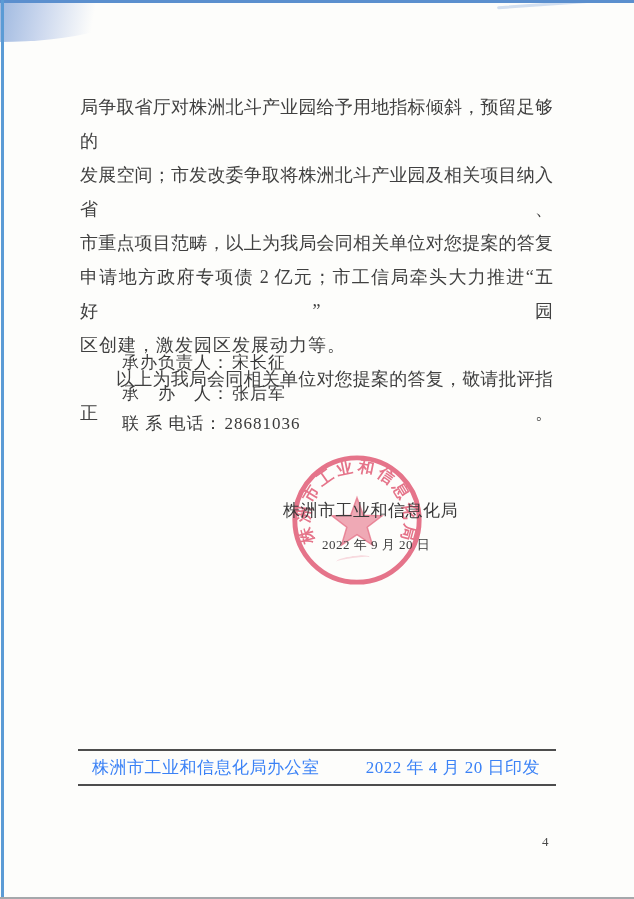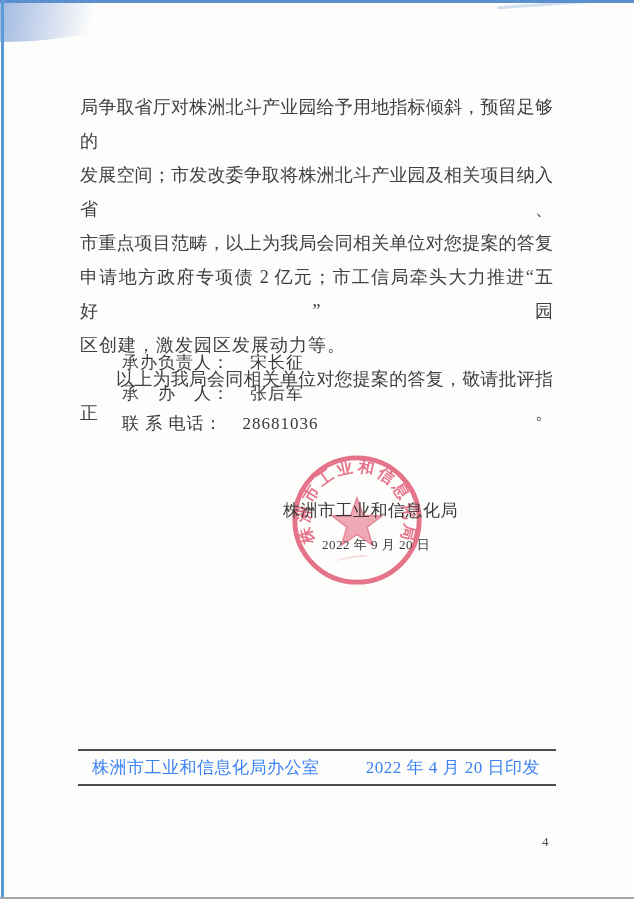--- a/index.html
+++ b/index.html
@@ -38,21 +38,21 @@
   .line.last { text-align: left; text-align-last: left; letter-spacing: 1px; }
   .line.indent { text-indent: 36px; }
 
   
   .contact {
     position: absolute; top: 348px; left: 122px;
     font-size: 17px; color: #3a3a3a;
   }
   .contact-row { height: 30.5px; line-height: 30.5px; }
   .contact-label { letter-spacing: 1px; margin-top: 25px; }
-  .contact-value { letter-spacing: 1px; margin-left: 20px; }
+  .contact-value { letter-spacing: 1px; margin-left: 2px; }
 
   
   .sig-org  { position: absolute; top: 499px; left: 283px; font-size: 17px; letter-spacing: 0.5px; color: #3a3a3a; }
   .sig-date { position: absolute; top: 536px; left: 302px; font-size: 13px; letter-spacing: 0.5px; color: #3a3a3a; margin-left: 20px; }
 
   
   .seal {
     position: absolute; top: 452px; left: 289px; width: 136px; height: 136px;
     opacity: 0.82; mix-blend-mode: multiply; pointer-events: none;
   }

